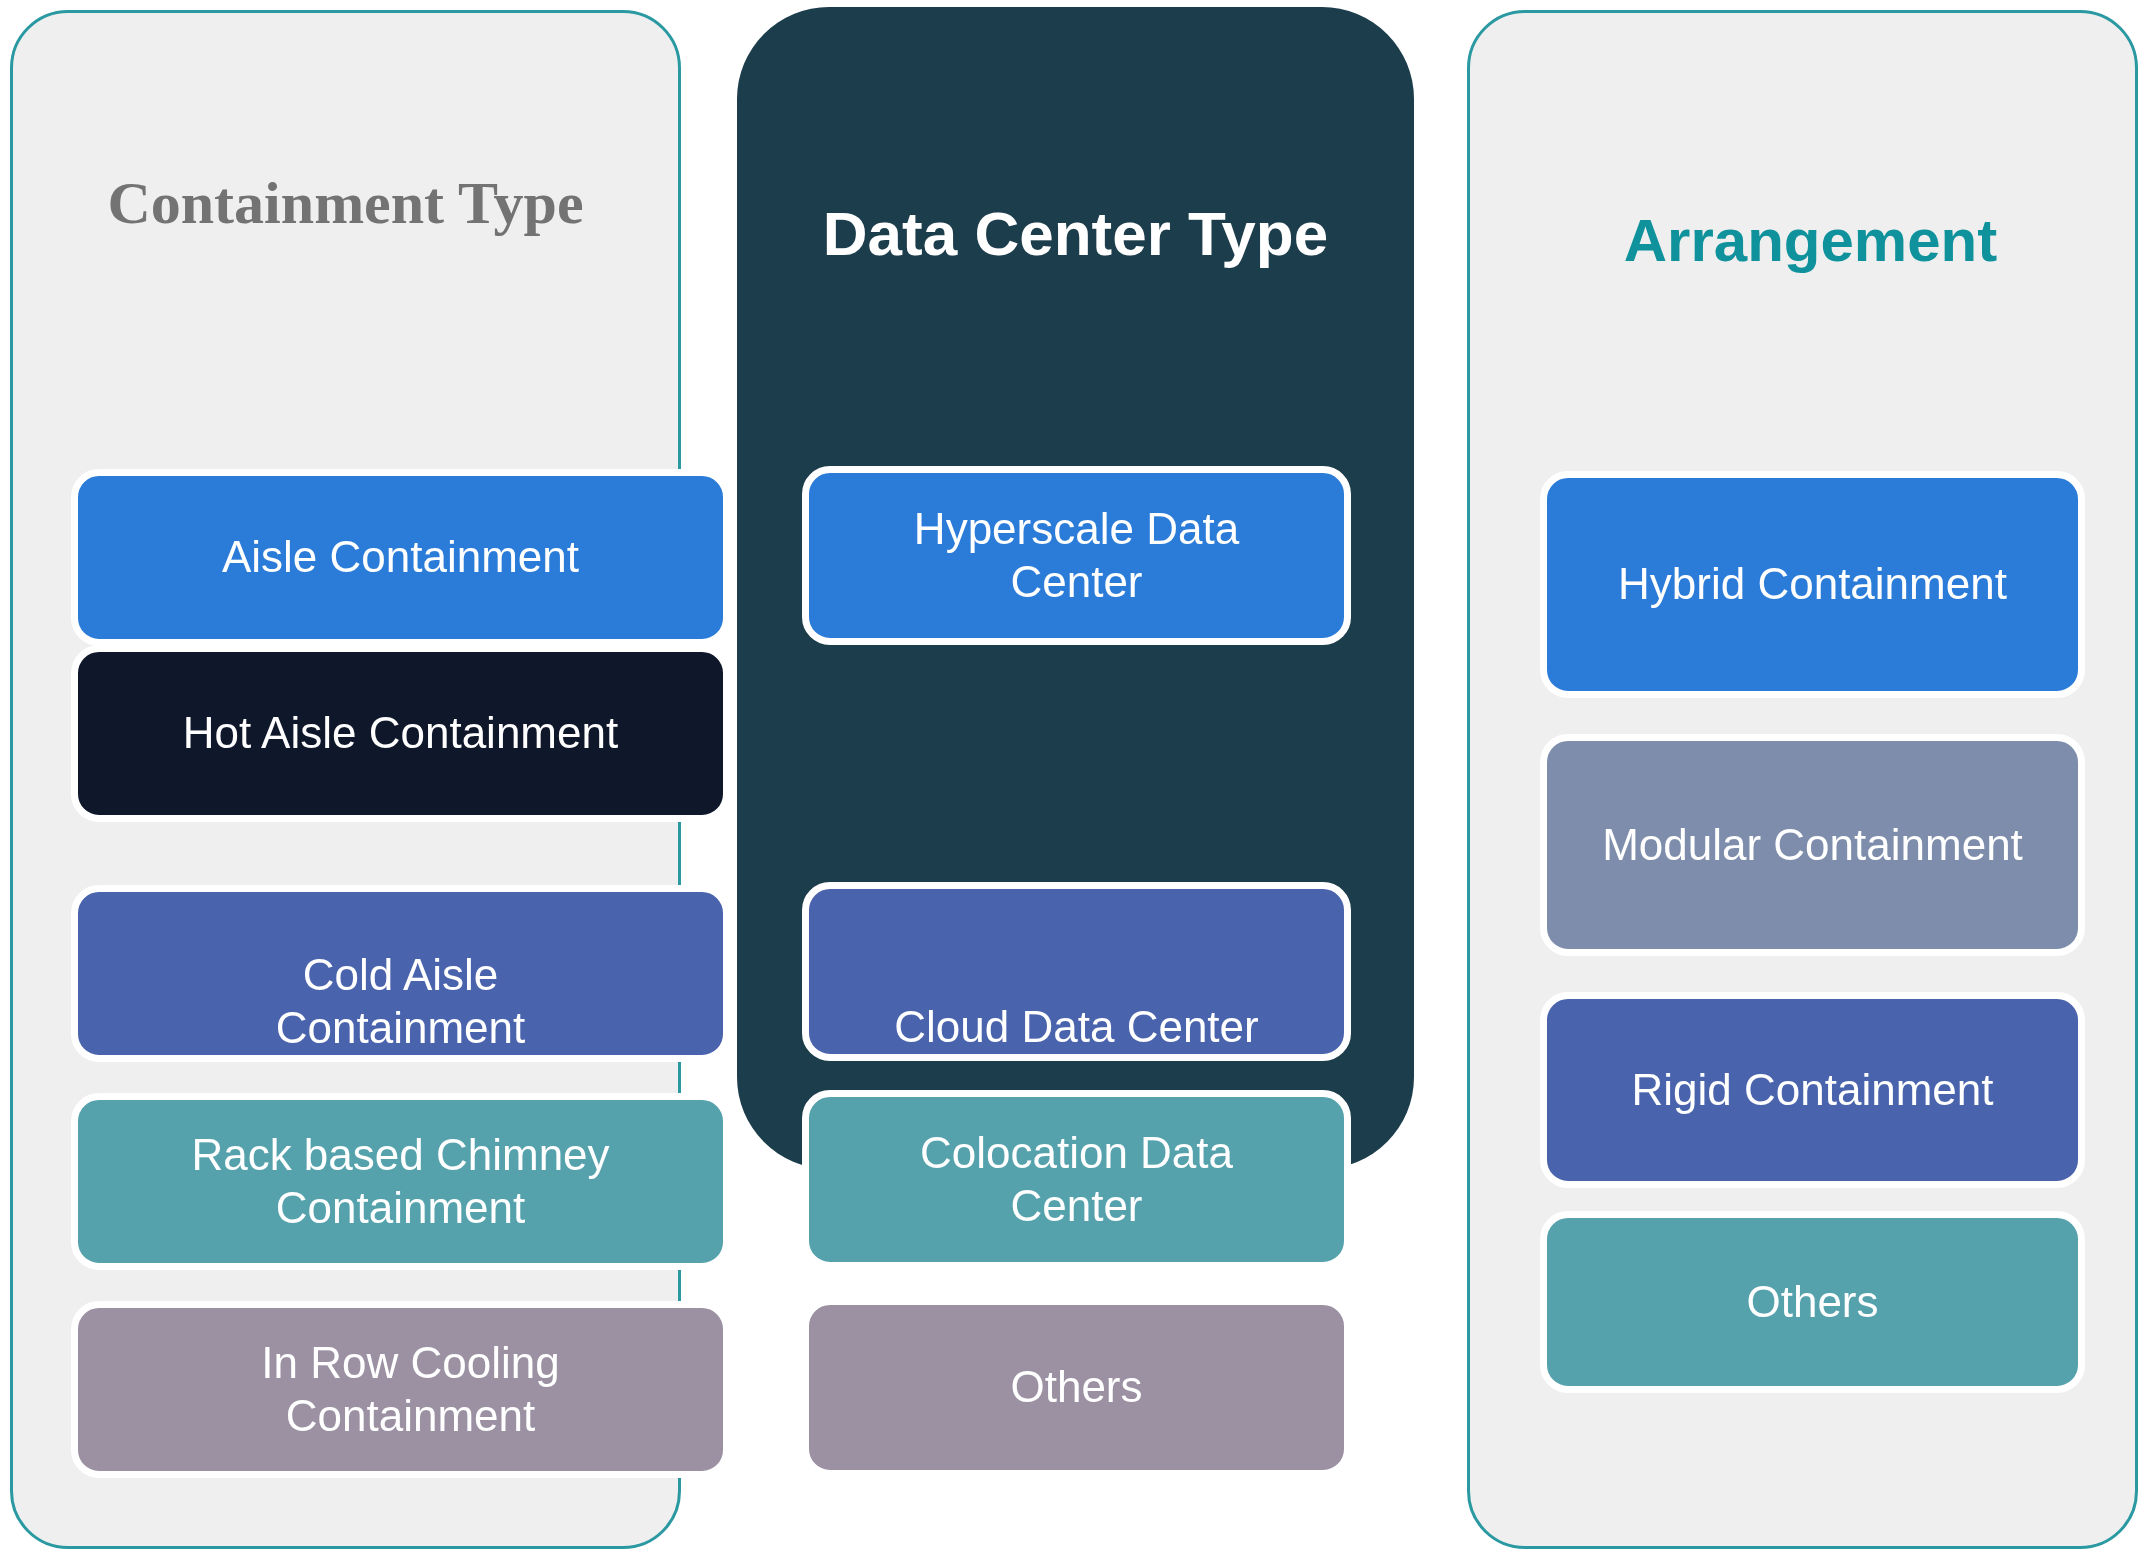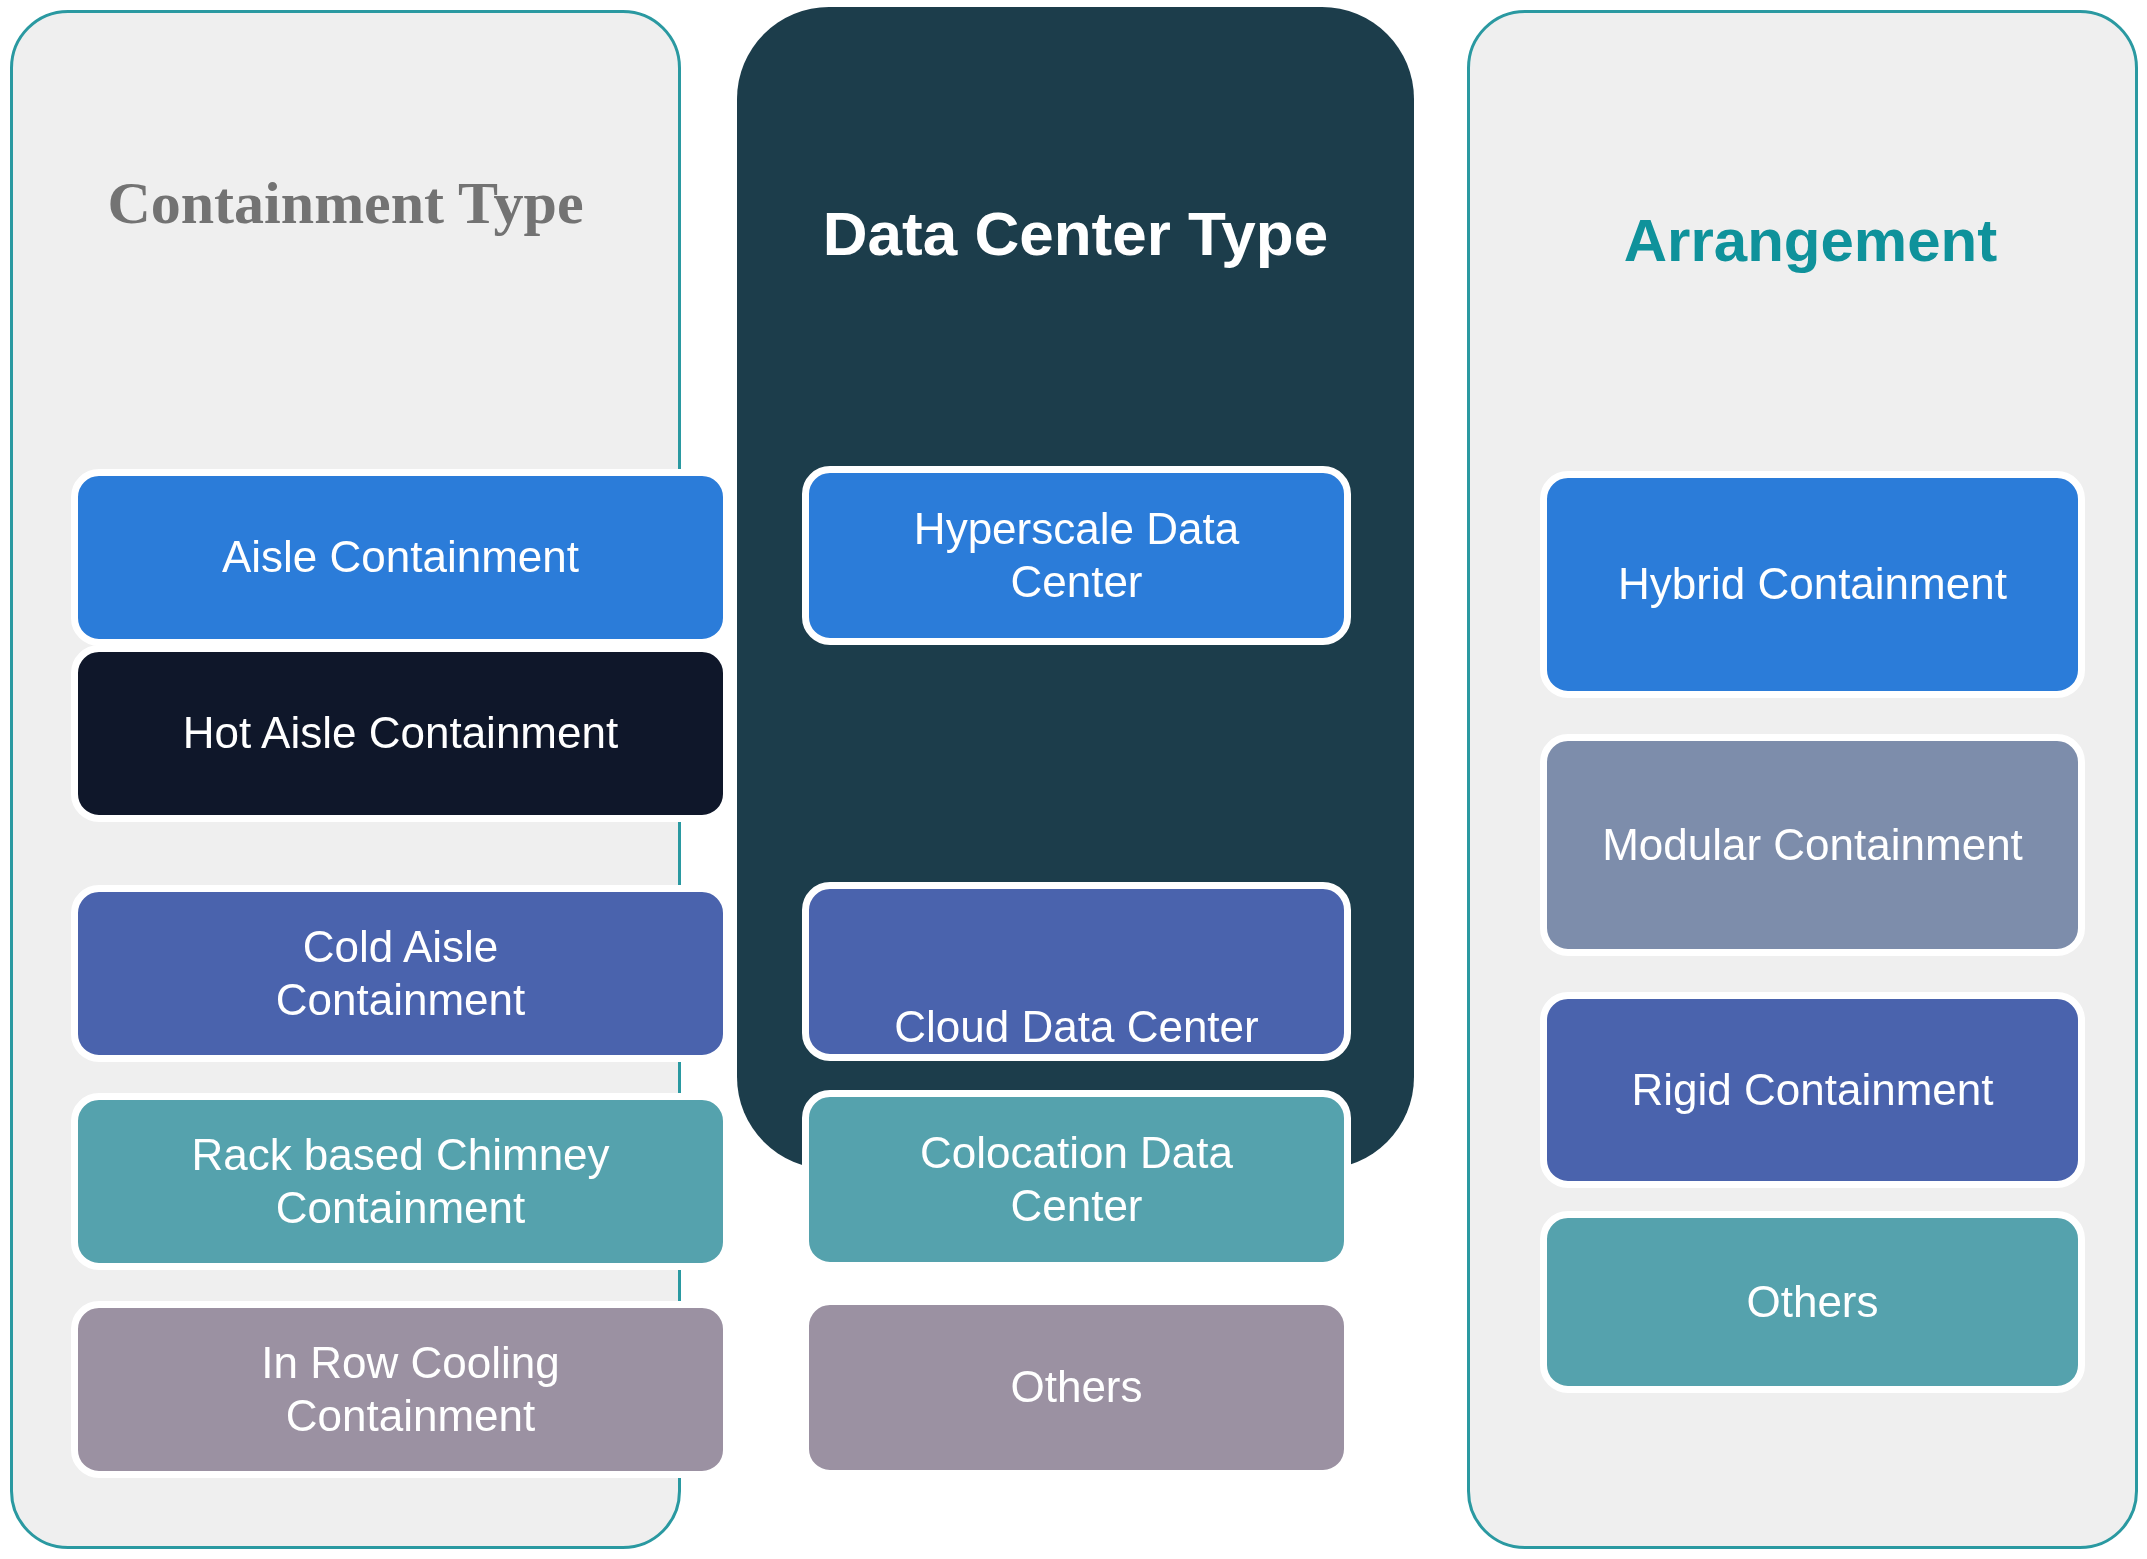--- a/index.html
+++ b/index.html
@@ -78,21 +78,21 @@
     <h2 class="panel-title on-light" style="color: #737373; font-family: Liberation Serif, serif;">Containment Type</h2>
 
     <div class="box" style="top: 456px; background-color: rgb(43, 124, 217);">
       <span class="box-label">Aisle Containment</span>
     </div>
 
     <div class="box" style="top: 632px; background-color: #0f172a;">
       <span class="box-label">Hot Aisle Containment</span>
     </div>
 
-    <div class="box" style="top: 872px; background-color: rgb(74, 99, 173);">
+    <div class="box" style="top: 872px; background-color: rgb(74, 99, 173); align-items: flex-end;">
       <span class="box-label">Cold Aisle
 Containment</span>
     </div>
 
     <div class="box" style="top: 1080px; background-color: rgb(85, 162, 173);">
       <span class="box-label">Rack based Chimney
 Containment</span>
     </div>
 
     <div class="box" style="top: 1288px; background-color: rgb(155, 145, 162); padding-left: 20px;">

